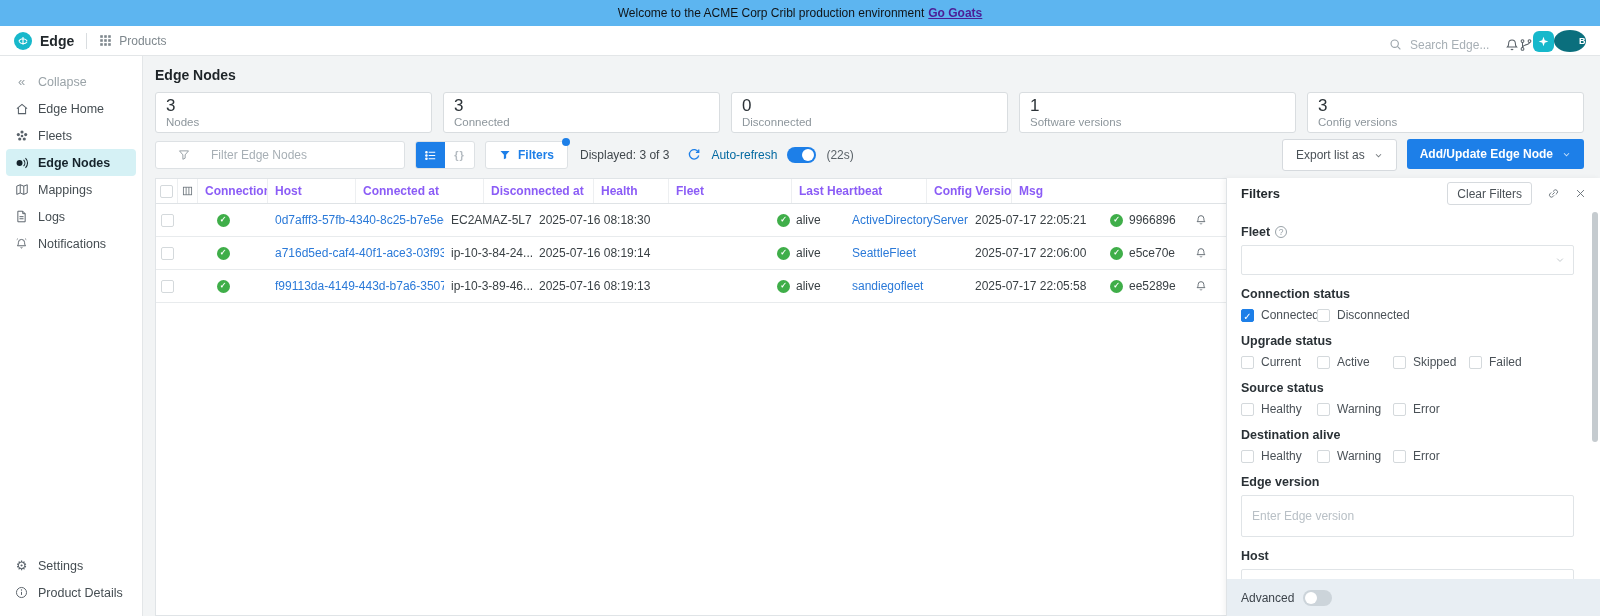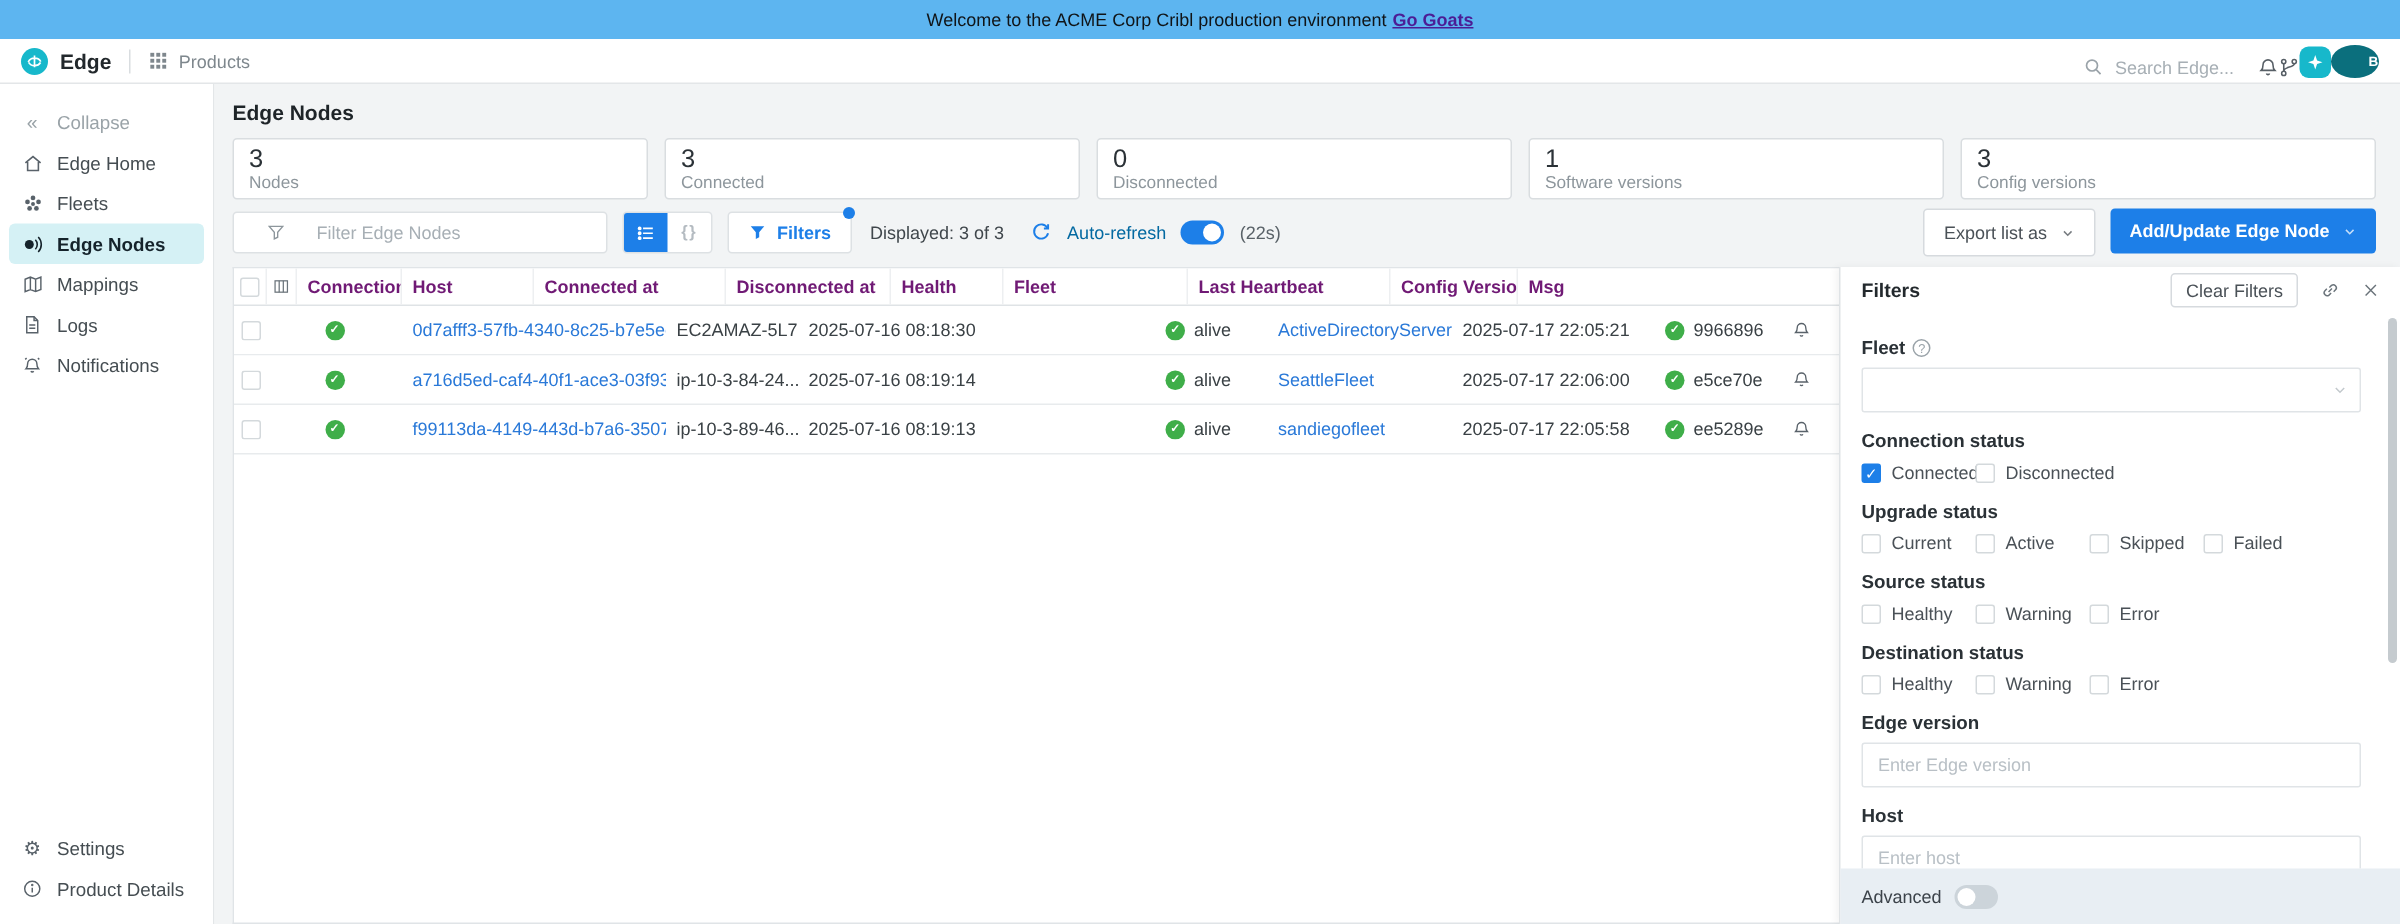--- a/index.html
+++ b/index.html
@@ -74,21 +74,21 @@
   .btn-export { background:#fff; border:1px solid #d6dade; color:#4a5157; }
   .btn-add { background:#1d7fe8; color:#fff; font-weight:600; }
   .chev { color:inherit; opacity:.75; }
 
   
   .content { flex:1; display:flex; margin:9px 0 0 12px; min-height:0; }
 
   
   .table-wrap { flex:1; min-width:0; background:#fff; border:1px solid #e0e4e7; border-right:none; display:flex; flex-direction:column; }
   .trow { display:flex; align-items:center; }
-  .thead { height:25px; border-bottom:1px solid #dfe3e6; font-weight:700; color:#701a75; background:#fff;align-items:flex-end; }
+  .thead { height:25px; border-bottom:1px solid #dfe3e6; font-weight:700; color:#8b5cf6; background:#fff;align-items:flex-end; }
   .thead > div { display:flex; align-items:center; height:100%; padding:0 7px; border-right:1px solid #edeff1; overflow:hidden; white-space:nowrap; }
   .thead > div:last-child { border-right:none; }
   .tr { height:33px; border-bottom:1px solid #e8ebed; background:#fff; }
   .tr > div { padding:0 7px; overflow:hidden; white-space:nowrap; display:flex; align-items:center; }
   .c-check { width:22px; justify-content:center; padding:0 !important; }
   .c-colicon { width:20px; justify-content:center; padding:0 4px !important; color:#6a737a; }
   .c-conn { width:70px; }
   .c-connrow { width:90px; justify-content:center; }
   .c-guid { width:176px; }
   .c-host { width:88px; }
@@ -114,21 +114,21 @@
   .fp-title { font-size:13px; font-weight:700; color:#23292d; flex:1; }
   .btn-clear { height:23px; background:#fff; border:1px solid #d6dade; border-radius:3px; padding:0 9px; color:#4a5157; font-size:12px; display:flex; align-items:center; cursor:pointer; }
   .fp-hic { color:#6a737a; margin-left:15px; cursor:pointer; }
   .fp-body { flex:1; padding:4px 26px 6px 14px; overflow:hidden; }
   .fp-label { font-weight:700; color:#2a3136; font-size:12.5px; margin-top:12px; display:flex; align-items:center; gap:5px; }
   .qmark { width:12px; height:12px; border:1px solid #9aa3a9; border-radius:50%; color:#9aa3a9; font-size:8.5px; display:inline-flex; align-items:center; justify-content:center; font-weight:400; }
   .fp-select { margin-top:6px; height:30px; border:1px solid #e0e4e7; border-radius:2px; background:#fff; position:relative; cursor:pointer; }
   .fp-select .sel-chev { position:absolute; right:8px; top:9px; color:#c3c9cd; }
   .opt-row { display:flex; margin-top:7px; }
   .opt { display:flex; align-items:center; gap:7px; width:76px; color:#4a5157; cursor:pointer; }
-  .fp-input { margin-top:6px; width:100%; height:30px; border:1px solid #e0e4e7; border-radius:2px; padding:0 10px; font-family:inherit; font-size:12px; color:#3a4145; outline:none; background:#fff; }
+  .fp-input { margin-top:6px; width:100%; height:42px; border:1px solid #e0e4e7; border-radius:2px; padding:0 10px; font-family:inherit; font-size:12px; color:#3a4145; outline:none; background:#fff; }
   .fp-input::placeholder { color:#b9c0c6; }
   .fp-footer { height:37px; flex:none; background:#e8eef3; display:flex; align-items:center; gap:9px; padding:0 14px; color:#3c434a; }
   .fp-scrollbar { position:absolute; right:2px; top:34px; width:6px; height:230px; border-radius:3px; background:#c5cbcf; cursor:pointer; }
 </style>
 </head>
 <body>
 
 <div class="banner">
   <span>Welcome to the ACME Corp Cribl production environment</span>
   <span class="link">Go Goats</span>
@@ -566,21 +566,21 @@
             <span class="opt">
                 <span class="cbox"></span>
                 <span>Warning</span>
               </span>
             <span class="opt" style="width:auto">
                 <span class="cbox"></span>
                 <span>Error</span>
               </span>
           </div>
 
-          <div class="fp-label">Destination status</div>
+          <div class="fp-label">Destination alive</div>
           <div class="opt-row">
             <span class="opt">
                 <span class="cbox"></span>
                 <span>Healthy</span>
               </span>
             <span class="opt">
                 <span class="cbox"></span>
                 <span>Warning</span>
               </span>
             <span class="opt" style="width:auto">

